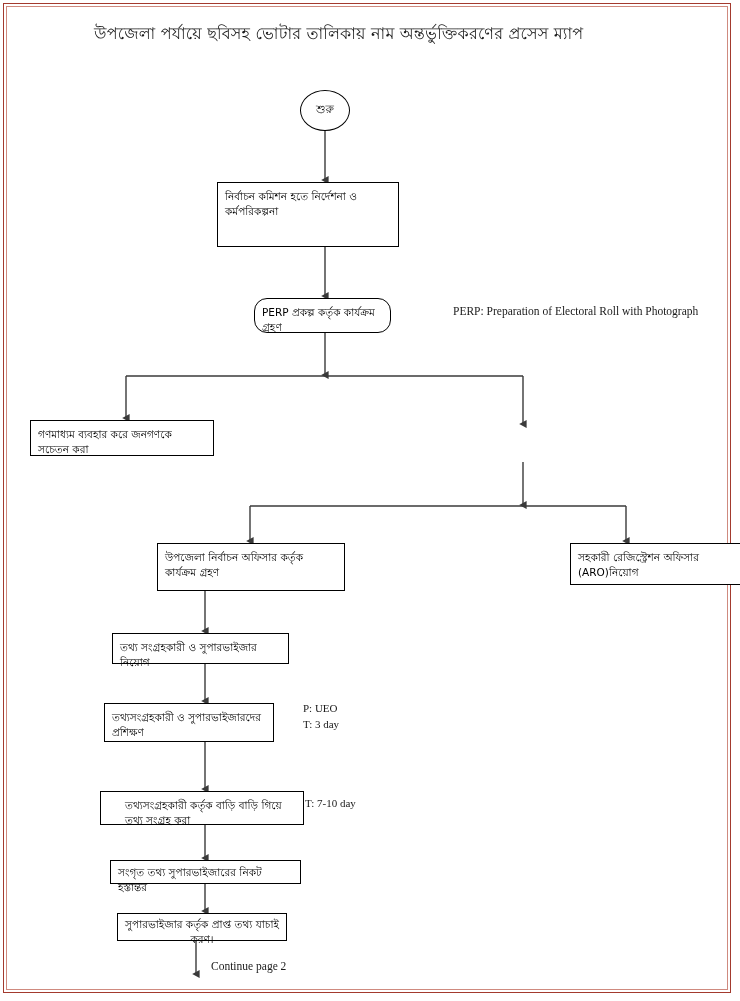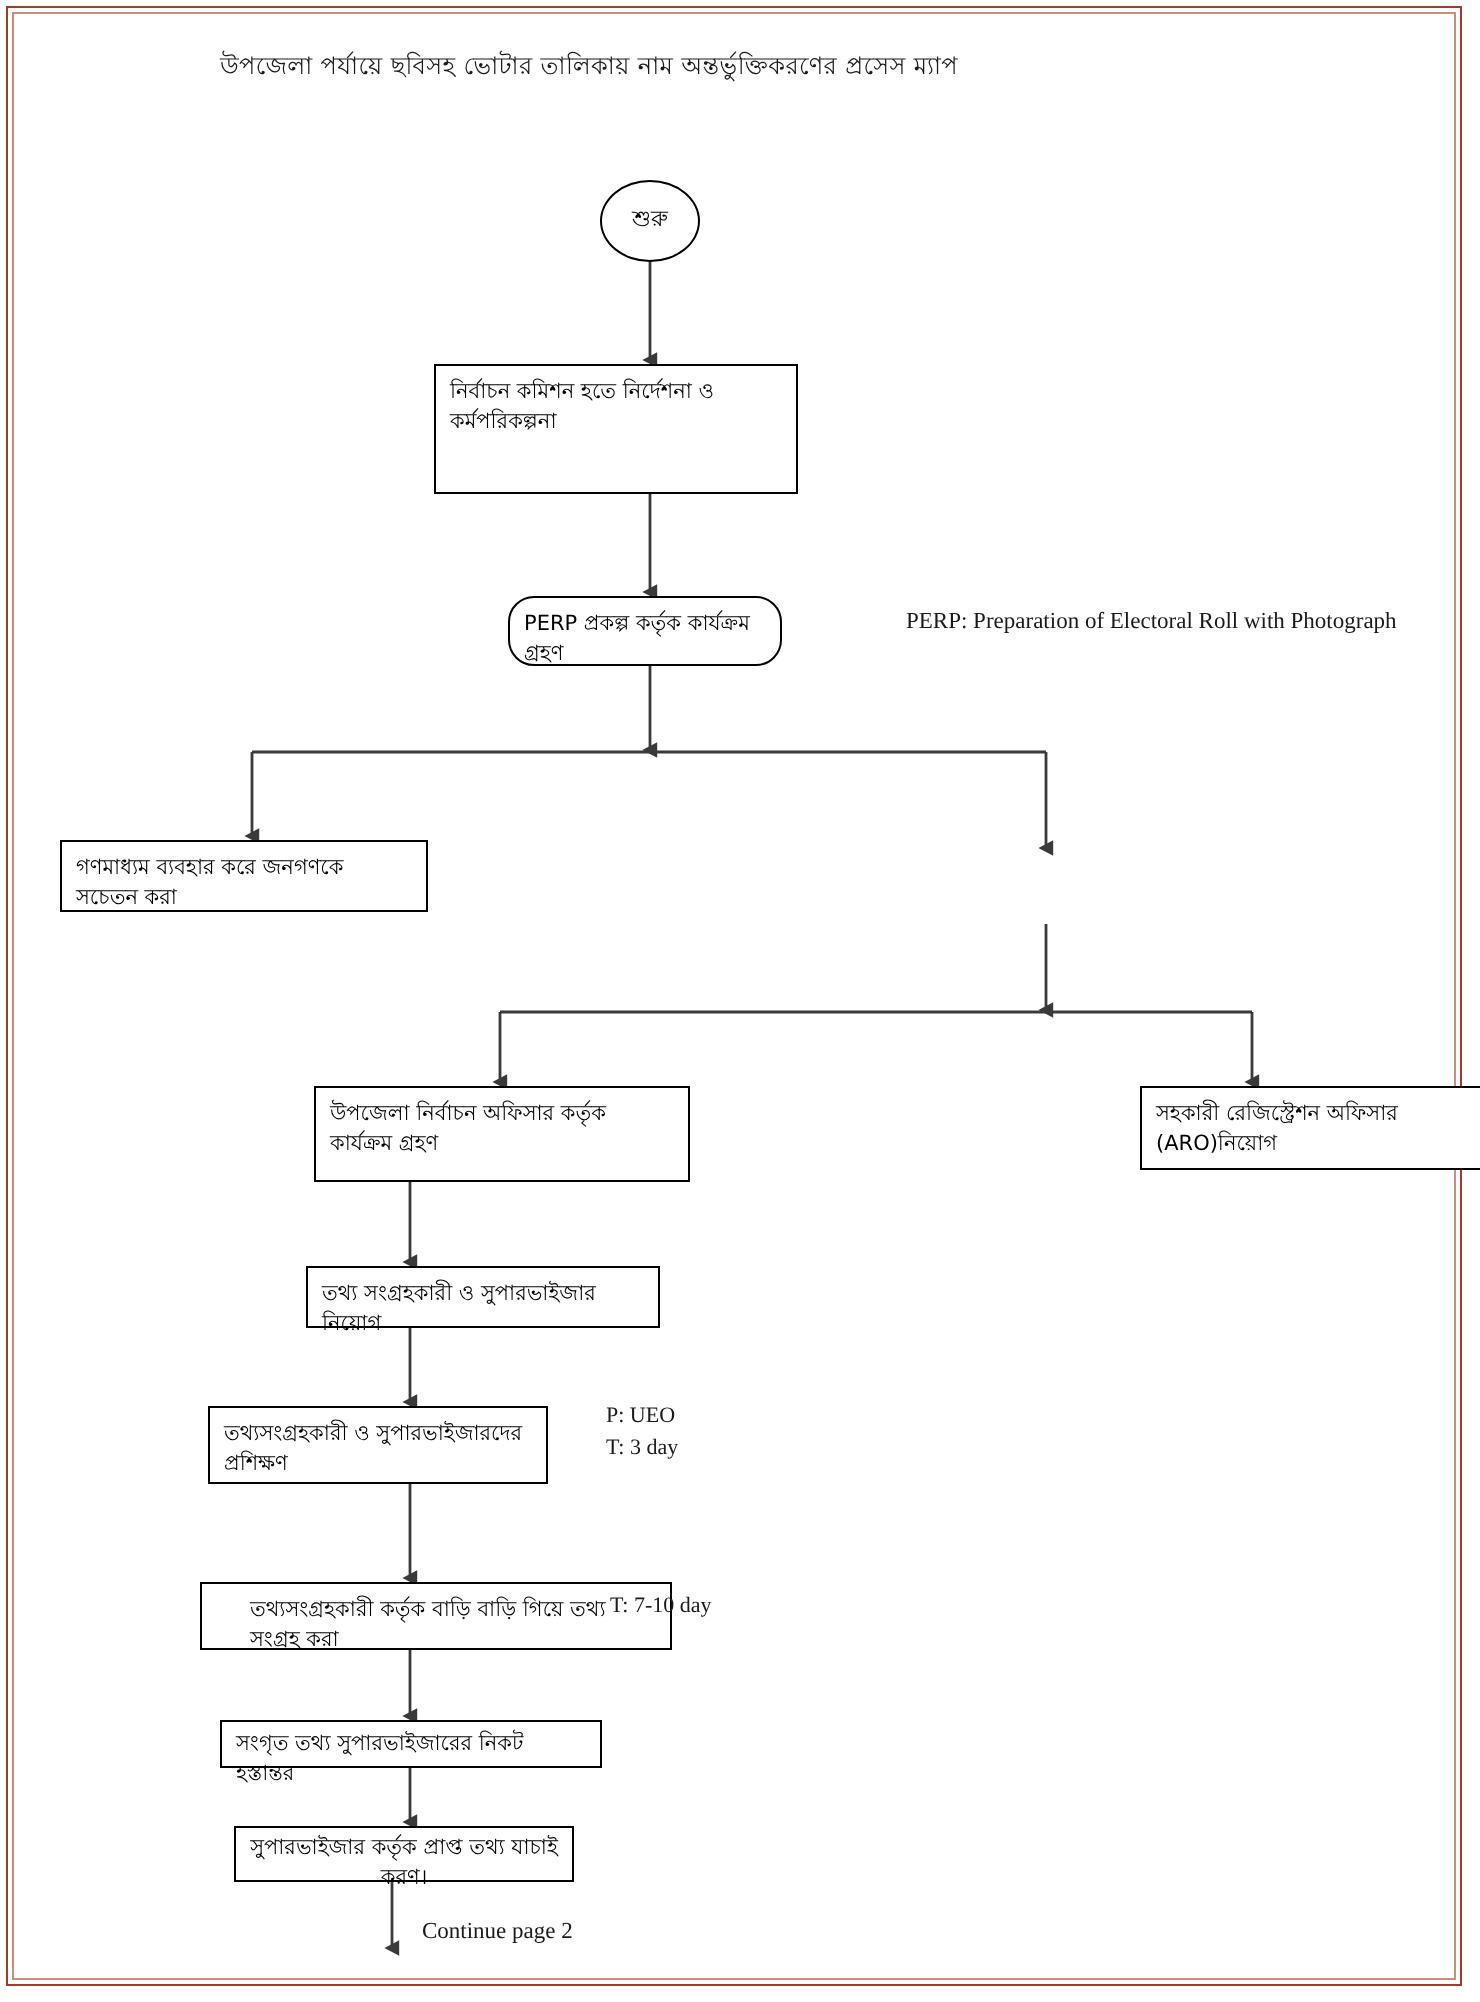--- a/index.html
+++ b/index.html
@@ -40,24 +40,24 @@
   .canvas {
     position: absolute;
     left: 0;
     top: 0;
     width: 740px;
     height: 1001px;
   }
 
   .title {
     position: absolute;
-    left: 110px;
+    left: 94px;
     top: 26px;
     width: 520px;
-    font-size: 12px;
+    font-size: 16px;
     line-height: 15px;
     color: #1a1a1a;
     font-family: "DejaVu Sans", "Liberation Sans", sans-serif;
     letter-spacing: 0.2px;
   }
 
   .node {
     position: absolute;
     box-sizing: border-box;
     border: 1px solid #000000;
@@ -193,31 +193,31 @@
 
 
     <div class="node" style="left:157px; top:543px; width:188px; height:48px;">
       <span>উপজেলা নির্বাচন অফিসার কর্তৃক কার্যক্রম গ্রহণ</span>
     </div>
 
     <div class="node" style="left:530px; top:543px; width:182px; height:42px;margin-left:40px;">
       <span>সহকারী রেজিস্ট্রেশন অফিসার (ARO)নিয়োগ</span>
     </div>
 
-    <div class="node" style="left:112px; top:633px; width:177px; height:31px;margin-left:41px;">
+    <div class="node" style="left:112px; top:633px; width:177px; height:31px;">
       <span>তথ্য সংগ্রহকারী ও সুপারভাইজার নিয়োগ</span>
     </div>
 
     <div class="node" style="left:104px; top:703px; width:170px; height:39px;">
       <span>তথ্যসংগ্রহকারী ও সুপারভাইজারদের প্রশিক্ষণ</span>
     </div>
     <div class="note" style="left:303px; top:700px;">P: UEO
 T: 3 day</div>
 
-    <div class="node" style="left:100px; top:791px; width:236px; height:34px;padding-left:24px;">
+    <div class="node" style="left:100px; top:791px; width:204px; height:34px;padding-left:24px;">
       <span>তথ্যসংগ্রহকারী কর্তৃক বাড়ি বাড়ি গিয়ে তথ্য সংগ্রহ করা</span>
     </div>
     <div class="note" style="left:305px; top:795px;">T: 7-10 day</div>
 
     <div class="node" style="left:110px; top:860px; width:191px; height:24px; padding-top:4px;">
       <span>সংগৃত তথ্য সুপারভাইজারের নিকট হস্তান্তর</span>
     </div>
 
     <div class="node center-text" style="left:117px; top:913px; width:170px; height:28px; padding-top:3px;">
       <span>সুপারভাইজার কর্তৃক প্রাপ্ত তথ্য যাচাই করণ।</span>

